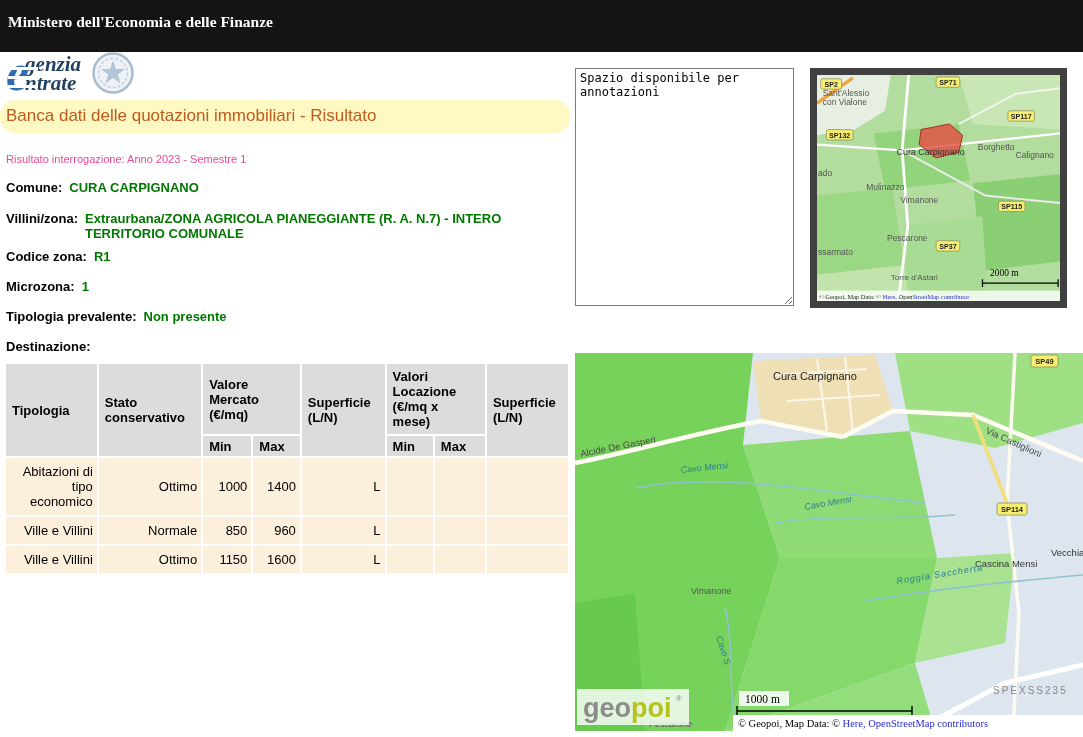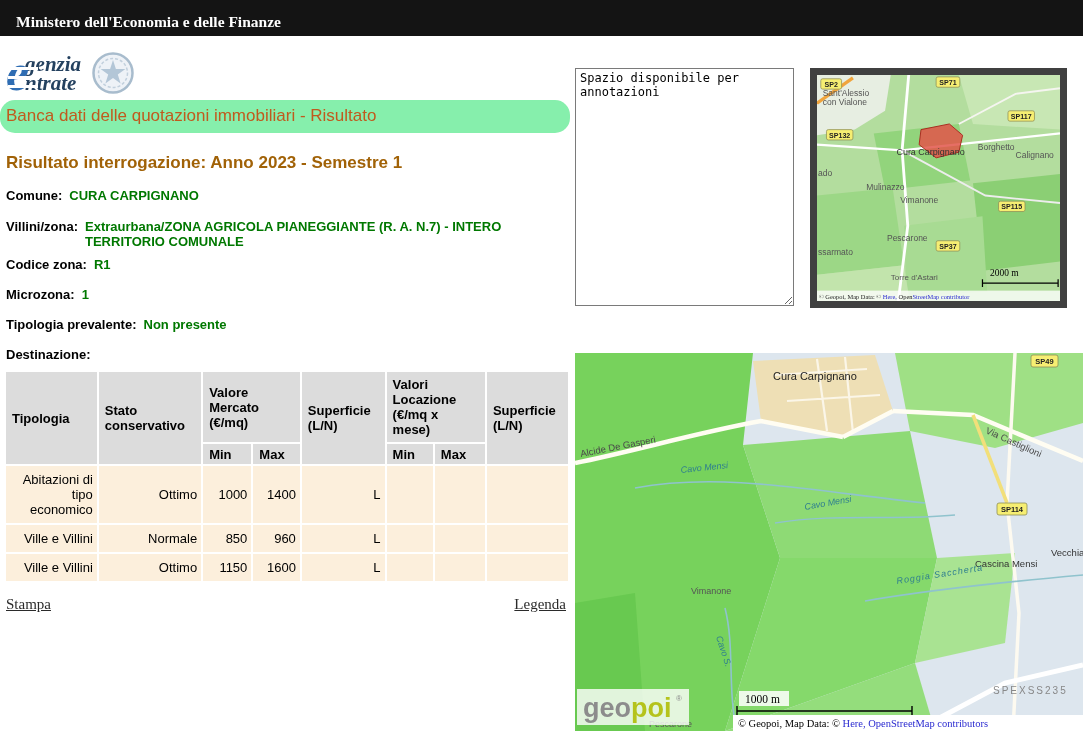--- a/index.html
+++ b/index.html
@@ -1,38 +1,38 @@
 <!DOCTYPE html>
 <html><head>
 <meta charset="utf-8">
 <style>
   * { box-sizing: border-box; margin: 0; padding: 0; }
   html,body { background:#fff; }
   body { font-family:"Liberation Sans", sans-serif; }
   .screen { position:relative; width:1083px; height:737px; background:#fff; overflow:hidden; }
 
-  .topbar { position:absolute; left:0; top:0; width:1083px; height:36px; background:#141414;
+  .topbar { position:absolute; left:0; top:0; width:1083px; height:52px; background:#141414;
             color:#fff; font-family:"Liberation Serif", serif; font-weight:bold; font-size:15.5px;
-            padding:13px 0 0 16px; }
+            padding:13px 0 0 8px; }
 
   .left-col { position:absolute; left:0; top:46px; width:570px; }
 
   .logo-row { display:flex; align-items:center; height:54px; padding-left:6px; }
   .logo { display:flex; align-items:flex-start; }
   .logo-e { font-family:"Liberation Serif", serif; font-style:italic; font-weight:bold;
             font-size:52px; line-height:44px; color:#2f6db3; position:relative; }
   .logo-e .stripe { position:absolute; left:2px; width:30px; height:2.5px; background:#fff; }
   .logo-text { font-family:"Liberation Serif", serif; font-style:italic; font-weight:bold;
                font-size:21px; line-height:19px; color:#24415f; margin:4px 0 0 -4px; }
   .emblem { margin-left:10px; }
 
-  .banner { width:570px; background:#86efac; color:#c05a1e; font-size:17px; padding:6px 0 7px 6px;border-radius:15px; }
+  .banner { width:570px; background:#fef9c3; color:#c05a1e; font-size:17px; padding:6px 0 7px 6px;border-radius:15px; }
 
   .results { padding-left:6px; }
-  .res-heading { color:#a16207; font-weight:bold; font-size:17px; margin-top:20px; }
+  .res-heading { color:#ec4899; font-weight:normal; font-size:11px; margin-top:20px; }
   .field { display:flex; margin-top:15px; font-size:13px; font-weight:bold; }
   .field .lbl { color:#000; white-space:nowrap; margin-right:7px; }
   .field .val { color:#007800; }
   .field.fascia { margin-top:16px; }
   .field.fascia .val { max-width:452px; }
   .field.codice { margin-top:8px;text-align:right; }
 
   table.quot { border-collapse:separate; border-spacing:2px; margin:8px 0 0 -2px; font-size:13px; }
   table.quot th { background:#dcdcdc; font-weight:bold; text-align:left; vertical-align:middle; padding:5px 6px; }
   table.quot tr.hdr1 th.span2 { height:70px; }
@@ -177,24 +177,20 @@
           <td>1150</td>
           <td>1600</td>
           <td>L</td>
           <td></td>
           <td></td>
           <td></td>
         </tr>
       </tbody>
         </table>
 
-      <div class="links">
-        <a href="#">Stampa</a>
-        <a href="#">Legenda</a>
-      </div>
     </div>
   </div>
 
   <textarea class="annot" style="">Spazio disponibile per annotazioni</textarea>
 
   <div class="small-map">
     <svg viewBox="0 0 257 240" preserveAspectRatio="none">
       <g>
         <rect width="257" height="240" fill="#b3dd9e"></rect>
         <polygon points="0,0 78,0 72,38 40,58 0,64" fill="#e7eee2"></polygon>

